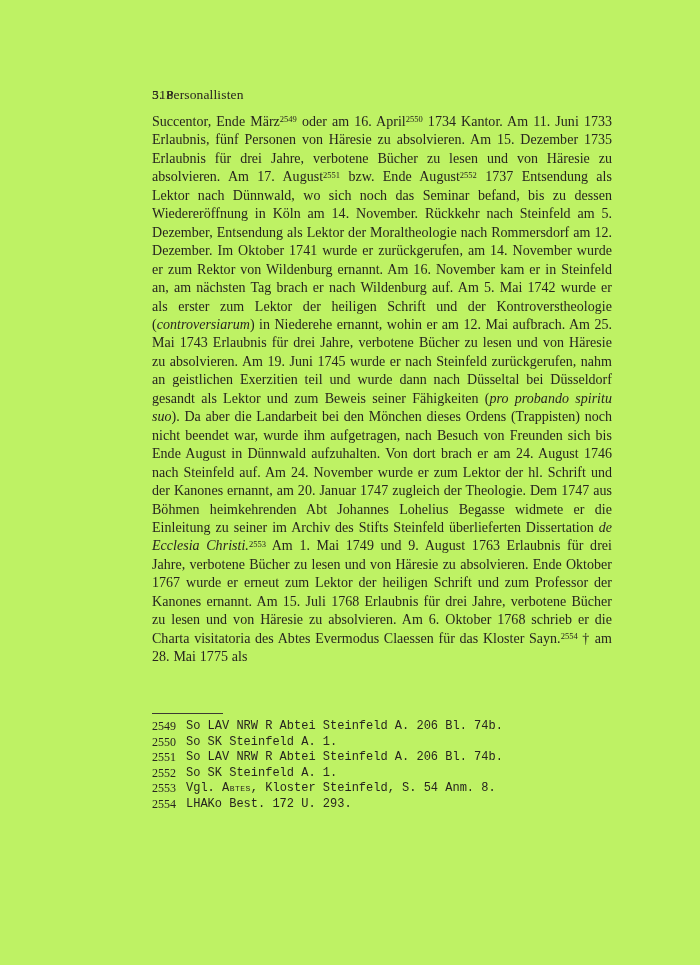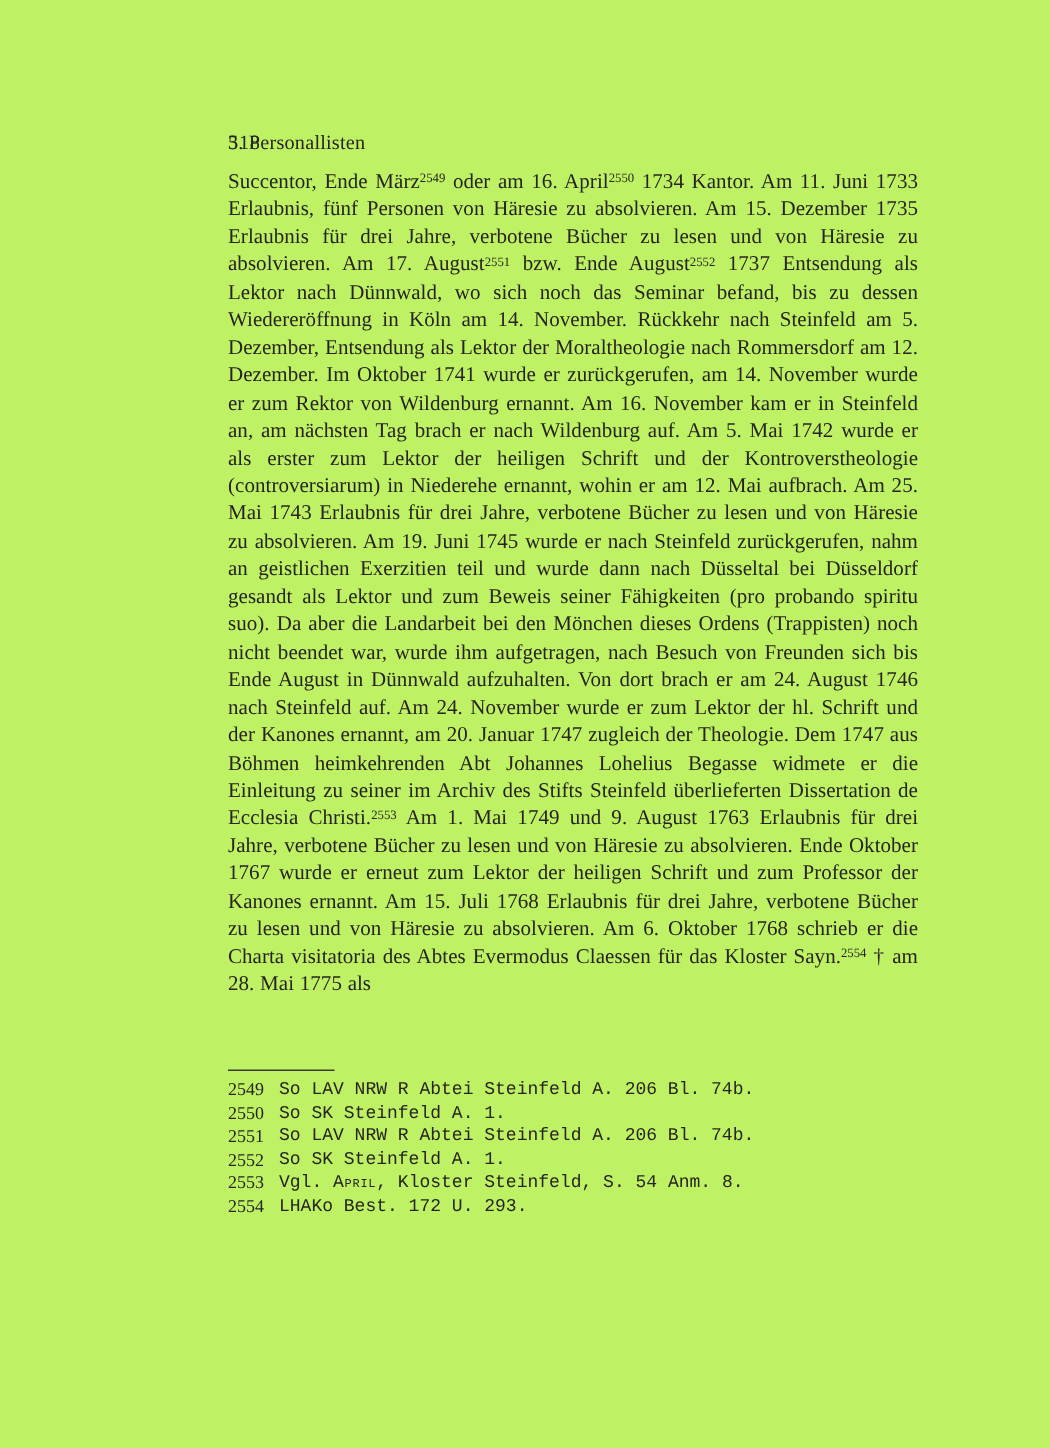--- a/index.html
+++ b/index.html
@@ -45,21 +45,21 @@
     left: 152px;
     top: 113px;
     width: 460px;
     font-size: 14px;
     line-height: 18.45px;
     text-align: justify;
     letter-spacing: 0.002em;
     word-spacing: 0.02em;
   }
   .seg-normal { font-style: normal; }
-  .seg-italic { }
+  .seg-italic { font-style: italic; }
   .seg-sup {
     font-size: 8.5px;
     position: relative;
     top: -0.45em;
     line-height: 0;
     letter-spacing: 0;
   }
   .seg-smallcaps {
     font-variant: small-caps;
     letter-spacing: 0.04em;
@@ -113,21 +113,21 @@
     <div class="fn-row">
       <span class="fn-num">2551</span>
       <span class="fn-text"><span class="seg-normal">So LAV NRW R Abtei Steinfeld A. 206 Bl. 74b.</span></span>
     </div>
     <div class="fn-row">
       <span class="fn-num">2552</span>
       <span class="fn-text"><span class="seg-normal">So SK Steinfeld A. 1.</span></span>
     </div>
     <div class="fn-row">
       <span class="fn-num">2553</span>
-      <span class="fn-text"><span class="seg-normal">Vgl. </span><span class="seg-smallcaps">April</span><span class="seg-normal">, Kloster Steinfeld, S. 54 Anm. 8.</span></span>
+      <span class="fn-text"><span class="seg-normal">Vgl. </span><span class="seg-smallcaps">Abtes</span><span class="seg-normal">, Kloster Steinfeld, S. 54 Anm. 8.</span></span>
     </div>
     <div class="fn-row">
       <span class="fn-num">2554</span>
       <span class="fn-text"><span class="seg-normal">LHAKo Best. 172 U. 293.</span></span>
     </div>
   </div>
 
 </div>
 
 </body></html>

